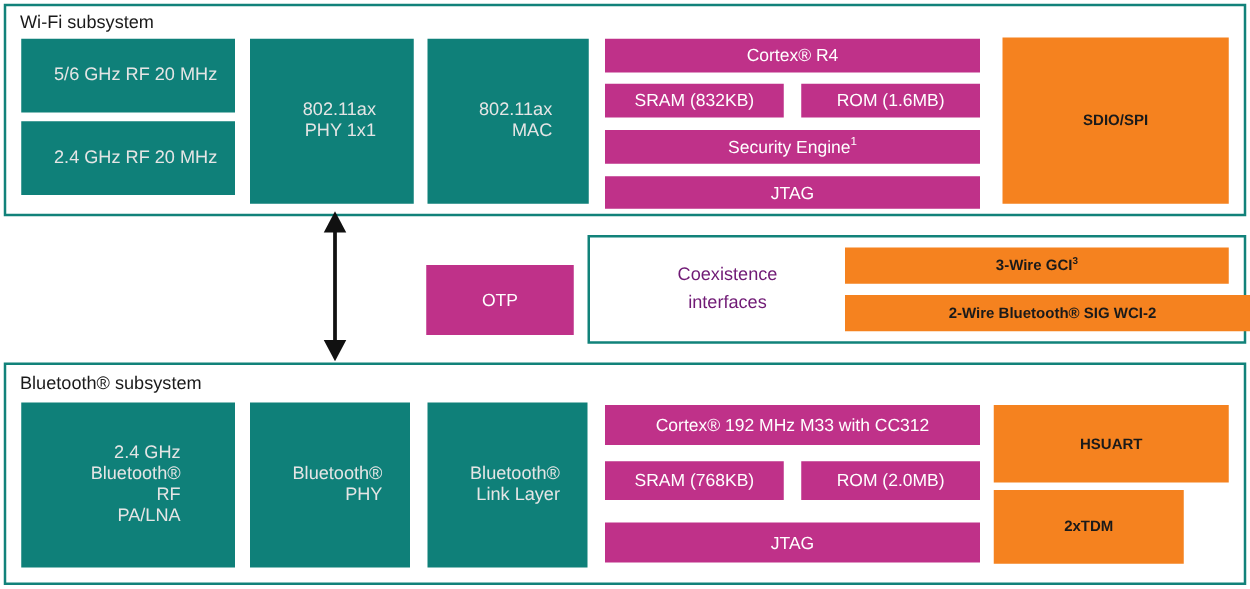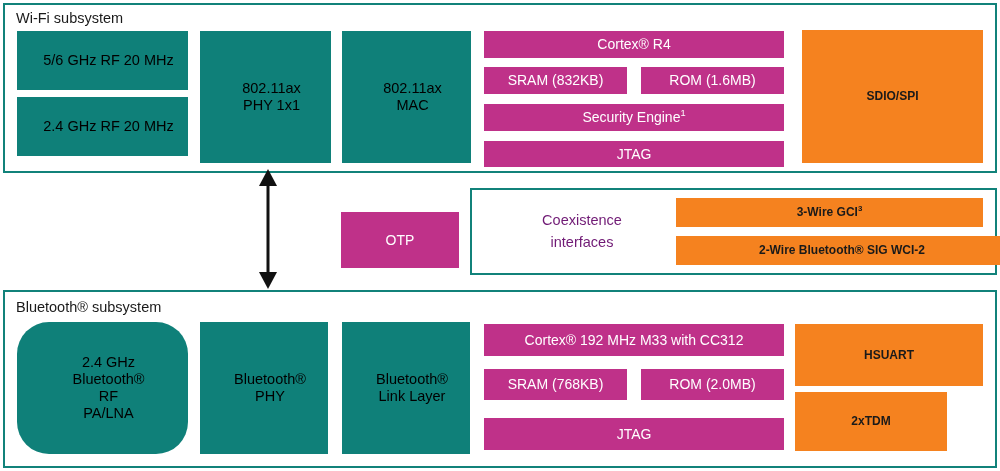--- a/index.html
+++ b/index.html
@@ -29,27 +29,27 @@
     color: #1a1a1a;
     white-space: nowrap;
     line-height: 1;
   }
   .blk {
     position: absolute;
     box-sizing: border-box;
     display: flex;
     align-items: center;
     justify-content: center;
-    text-align: center;
+    text-align: right;
     line-height: 1.18;
     white-space: pre-line;
   }
   .teal {
     background: #0f8079;
-    color: #000000;
+    color: #e5e5e5;
     font-size: 14.5px;
     padding-left: 12px;
   }
   .magenta {
     background: #bf3189;
     color: #ffffff;
     font-size: 14px;
   }
   .orange {
     background: #f5821f;
@@ -126,21 +126,21 @@
 interfaces</div>
 
   <div class="blk orange" style="left:676px; top:198px; width:307px; height:29px;"><span><span>3-Wire GCI</span><sup>3</sup></span></div>
 
   <div class="blk orange" style="left:676px; top:236px; width:332px; height:29px;">2-Wire Bluetooth® SIG WCI-2</div>
 
   <div class="panel" style="left:3px; top:290px; width:994px; height:178px;"></div>
 
   <div class="panel-label" style="left:16px; top:300px;">Bluetooth® subsystem</div>
 
-  <div class="blk teal" style="left:17px; top:322px; width:171px; height:132px;border-radius:32px;">2.4 GHz
+  <div class="blk teal" style="left:17px; top:322px; width:171px; height:132px;">2.4 GHz
 Bluetooth®
 RF
 PA/LNA</div>
 
   <div class="blk teal" style="left:200px; top:322px; width:128px; height:132px;">Bluetooth®
 PHY</div>
 
   <div class="blk teal" style="left:342px; top:322px; width:128px; height:132px;">Bluetooth®
 Link Layer</div>
 

